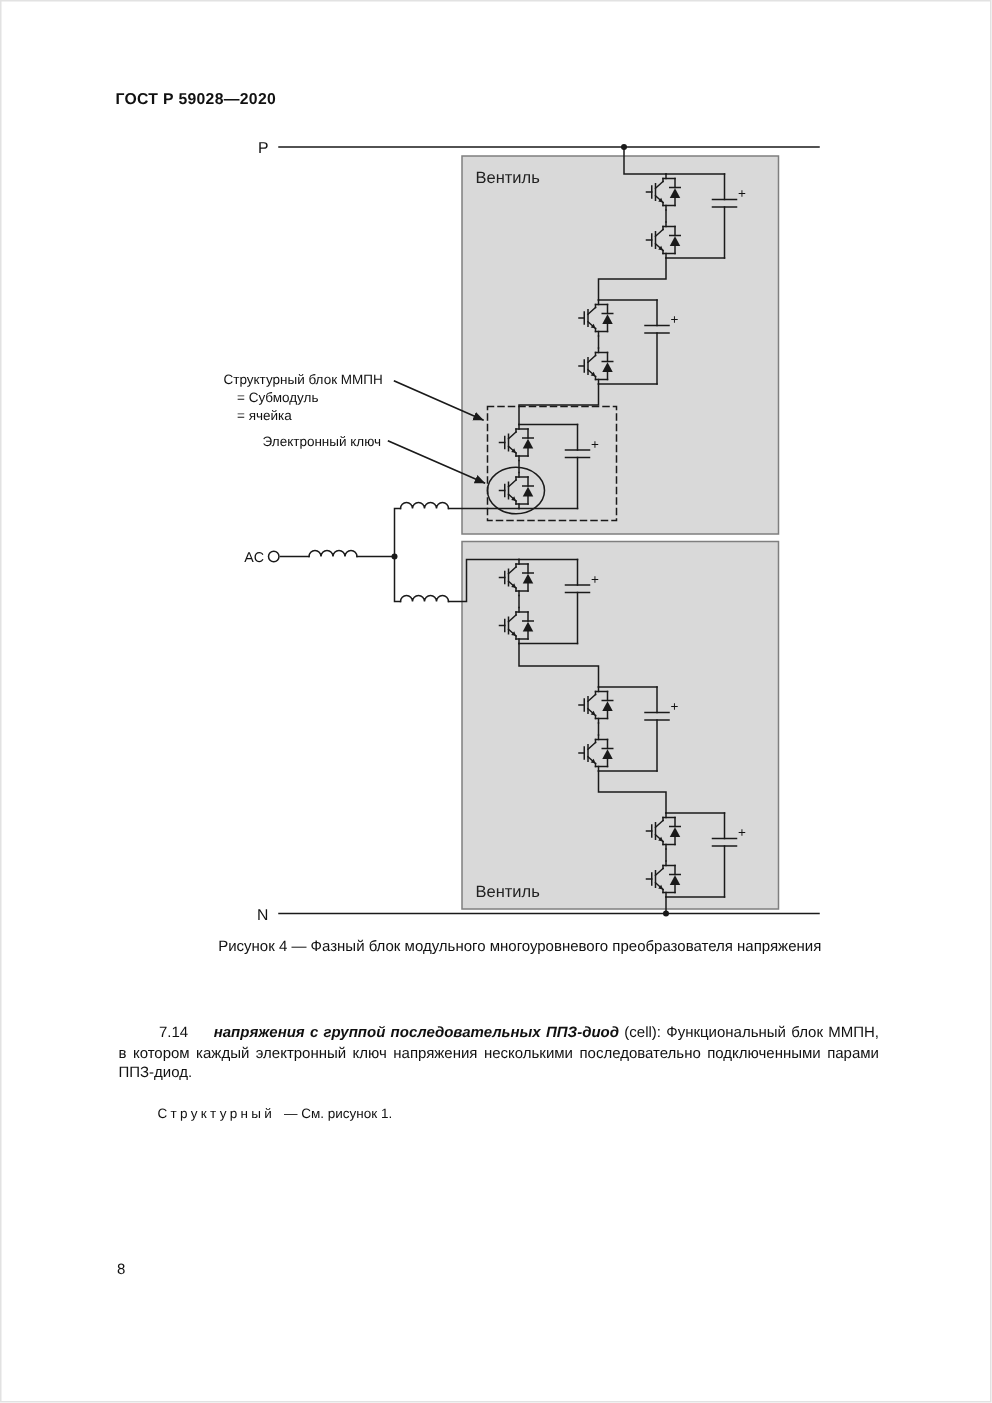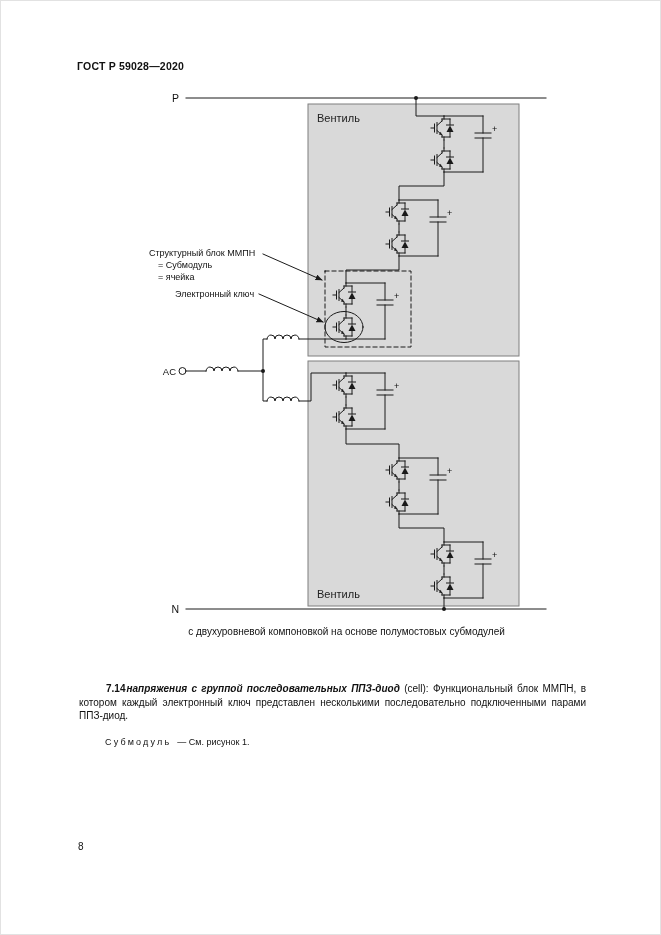--- a/index.html
+++ b/index.html
@@ -9,21 +9,21 @@
   .doc-header{position:absolute;top:59px;left:76px;font-size:10.5px;font-weight:bold;letter-spacing:.2px}
   svg.diagram{position:absolute;top:85px;left:0}
   svg text{font-family:"Liberation Sans",sans-serif;fill:#111;stroke:none}
   .lbl{font-size:9px}
   .vent{font-size:11px;fill:#222}
   .term{font-size:10.5px}
   .ac{font-size:9.5px}
   .plus{font-size:9px}
   .caption{position:absolute;top:624px;left:0;width:100%;padding-left:32px;text-align:center;font-size:10px;line-height:14px}
   .clause{position:absolute;top:681px;left:78px;width:507px;font-size:10px;line-height:13.6px;text-align:justify;text-indent:27px}
-  .clause .num{font-weight:bold;margin-right:1px}
+  .clause .num{font-weight:normal;margin-right:17px}
   .clause .bi{font-weight:bold;font-style:italic}
   .clause .i{}
   .note{position:absolute;top:736px;left:104px;font-size:9px}
   .note .sp{letter-spacing:2.2px}
   .note .nt{margin-left:6px}
   .pageno{position:absolute;top:840px;left:77px;font-size:10px}
 </style>
 </head>
 <body>
 
@@ -128,22 +128,22 @@
 
     <text class="plus" x="491" y="46">+</text>
     <text class="plus" x="446" y="130">+</text>
     <text class="plus" x="393" y="213">+</text>
     <text class="plus" x="393" y="303">+</text>
     <text class="plus" x="446" y="388">+</text>
     <text class="plus" x="491" y="472">+</text>
   </svg>
 
   <div class="caption">
-    <div>с двухуровневой компоновкой на основе полумостовых субмодулей</div>
+    <div>Рисунок 4 — Фазный блок модульного многоуровневого преобразователя напряжения</div>
   </div>
 
-  <p class="clause"><span class="num">7.14</span><span class="bi">напряжения с группой последовательных ППЗ-диод</span><span> (</span><span class="i">cell</span><span>): </span><span>Функциональный блок ММПН, в котором каждый </span><span class="i">электронный ключ</span><span> представлен несколькими последовательно подключенными парами </span><span class="i">ППЗ-диод</span><span>.</span></p>
+  <p class="clause"><span class="num">7.14</span><span class="bi">напряжения с группой последовательных ППЗ-диод</span><span> (</span><span class="i">cell</span><span>): </span><span>Функциональный блок ММПН, в котором каждый </span><span class="i">электронный ключ</span><span> напряжения несколькими последовательно подключенными парами </span><span class="i">ППЗ-диод</span><span>.</span></p>
 
-  <div class="note"><span class="sp">Субмодуль</span><span class="nt">— См. рисунок 1.</span></div>
+  <div class="note"><span class="sp">Структурный</span><span class="nt">— См. рисунок 1.</span></div>
 
   <div class="pageno">8</div>
 
 </div>
 
 </body></html>

